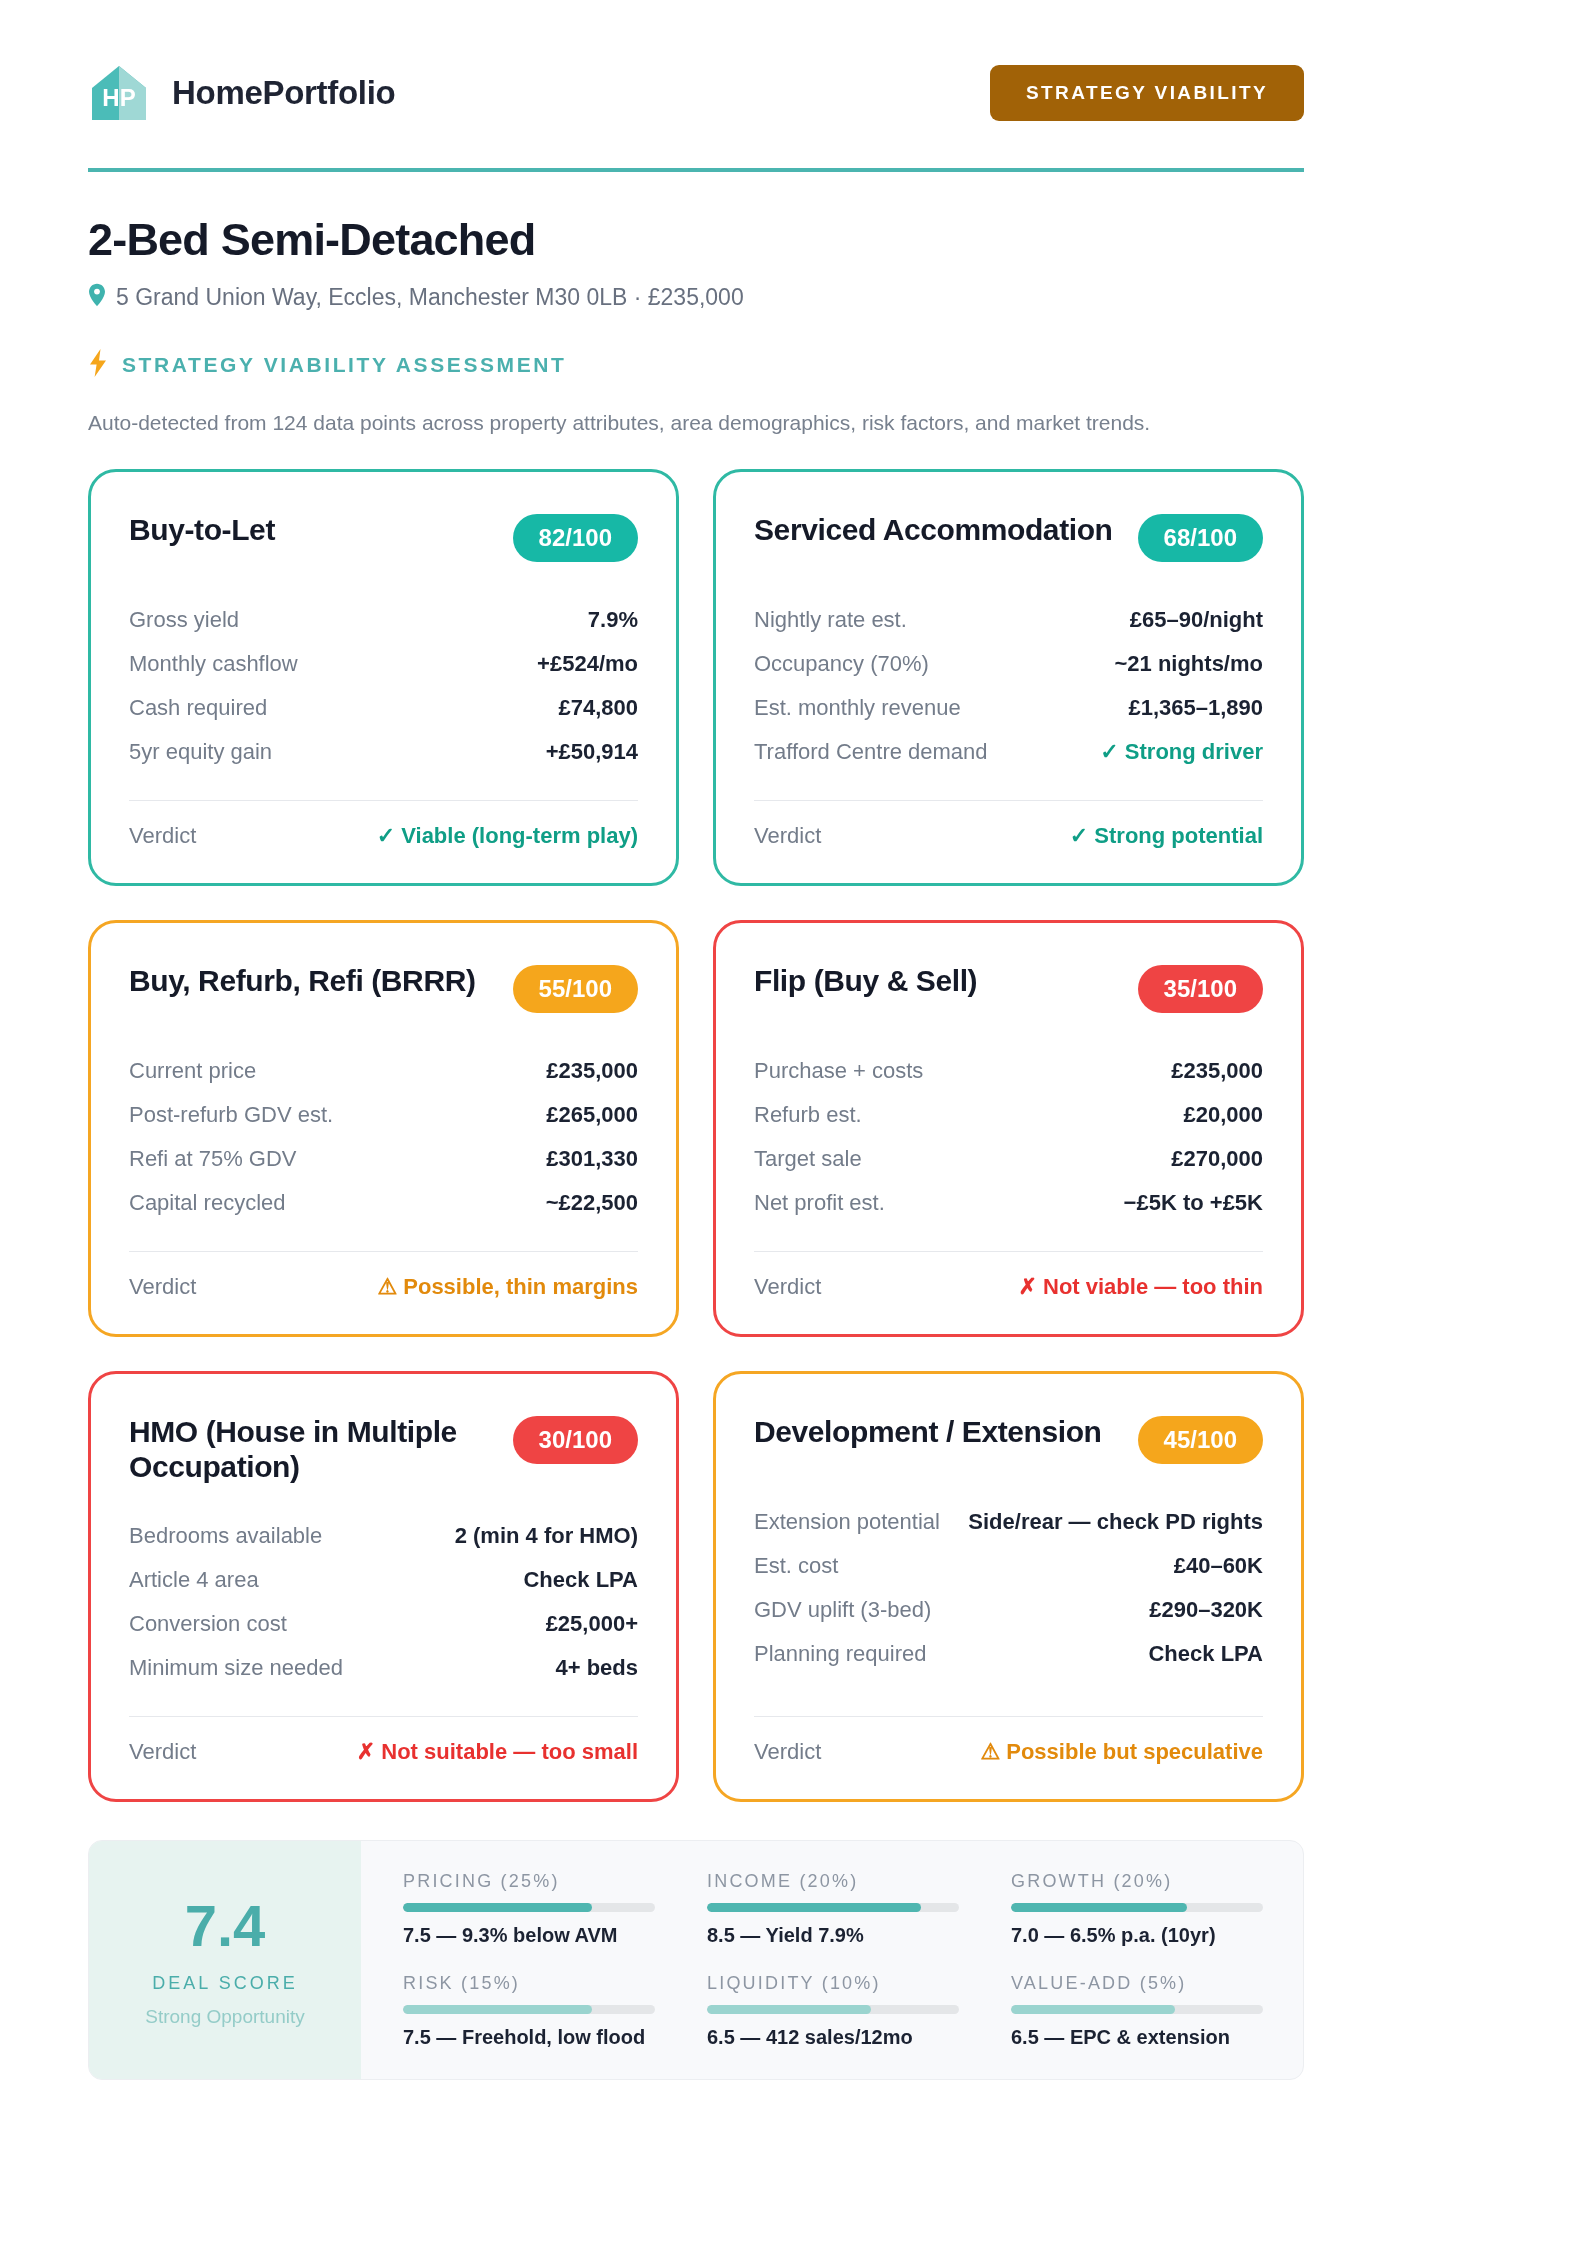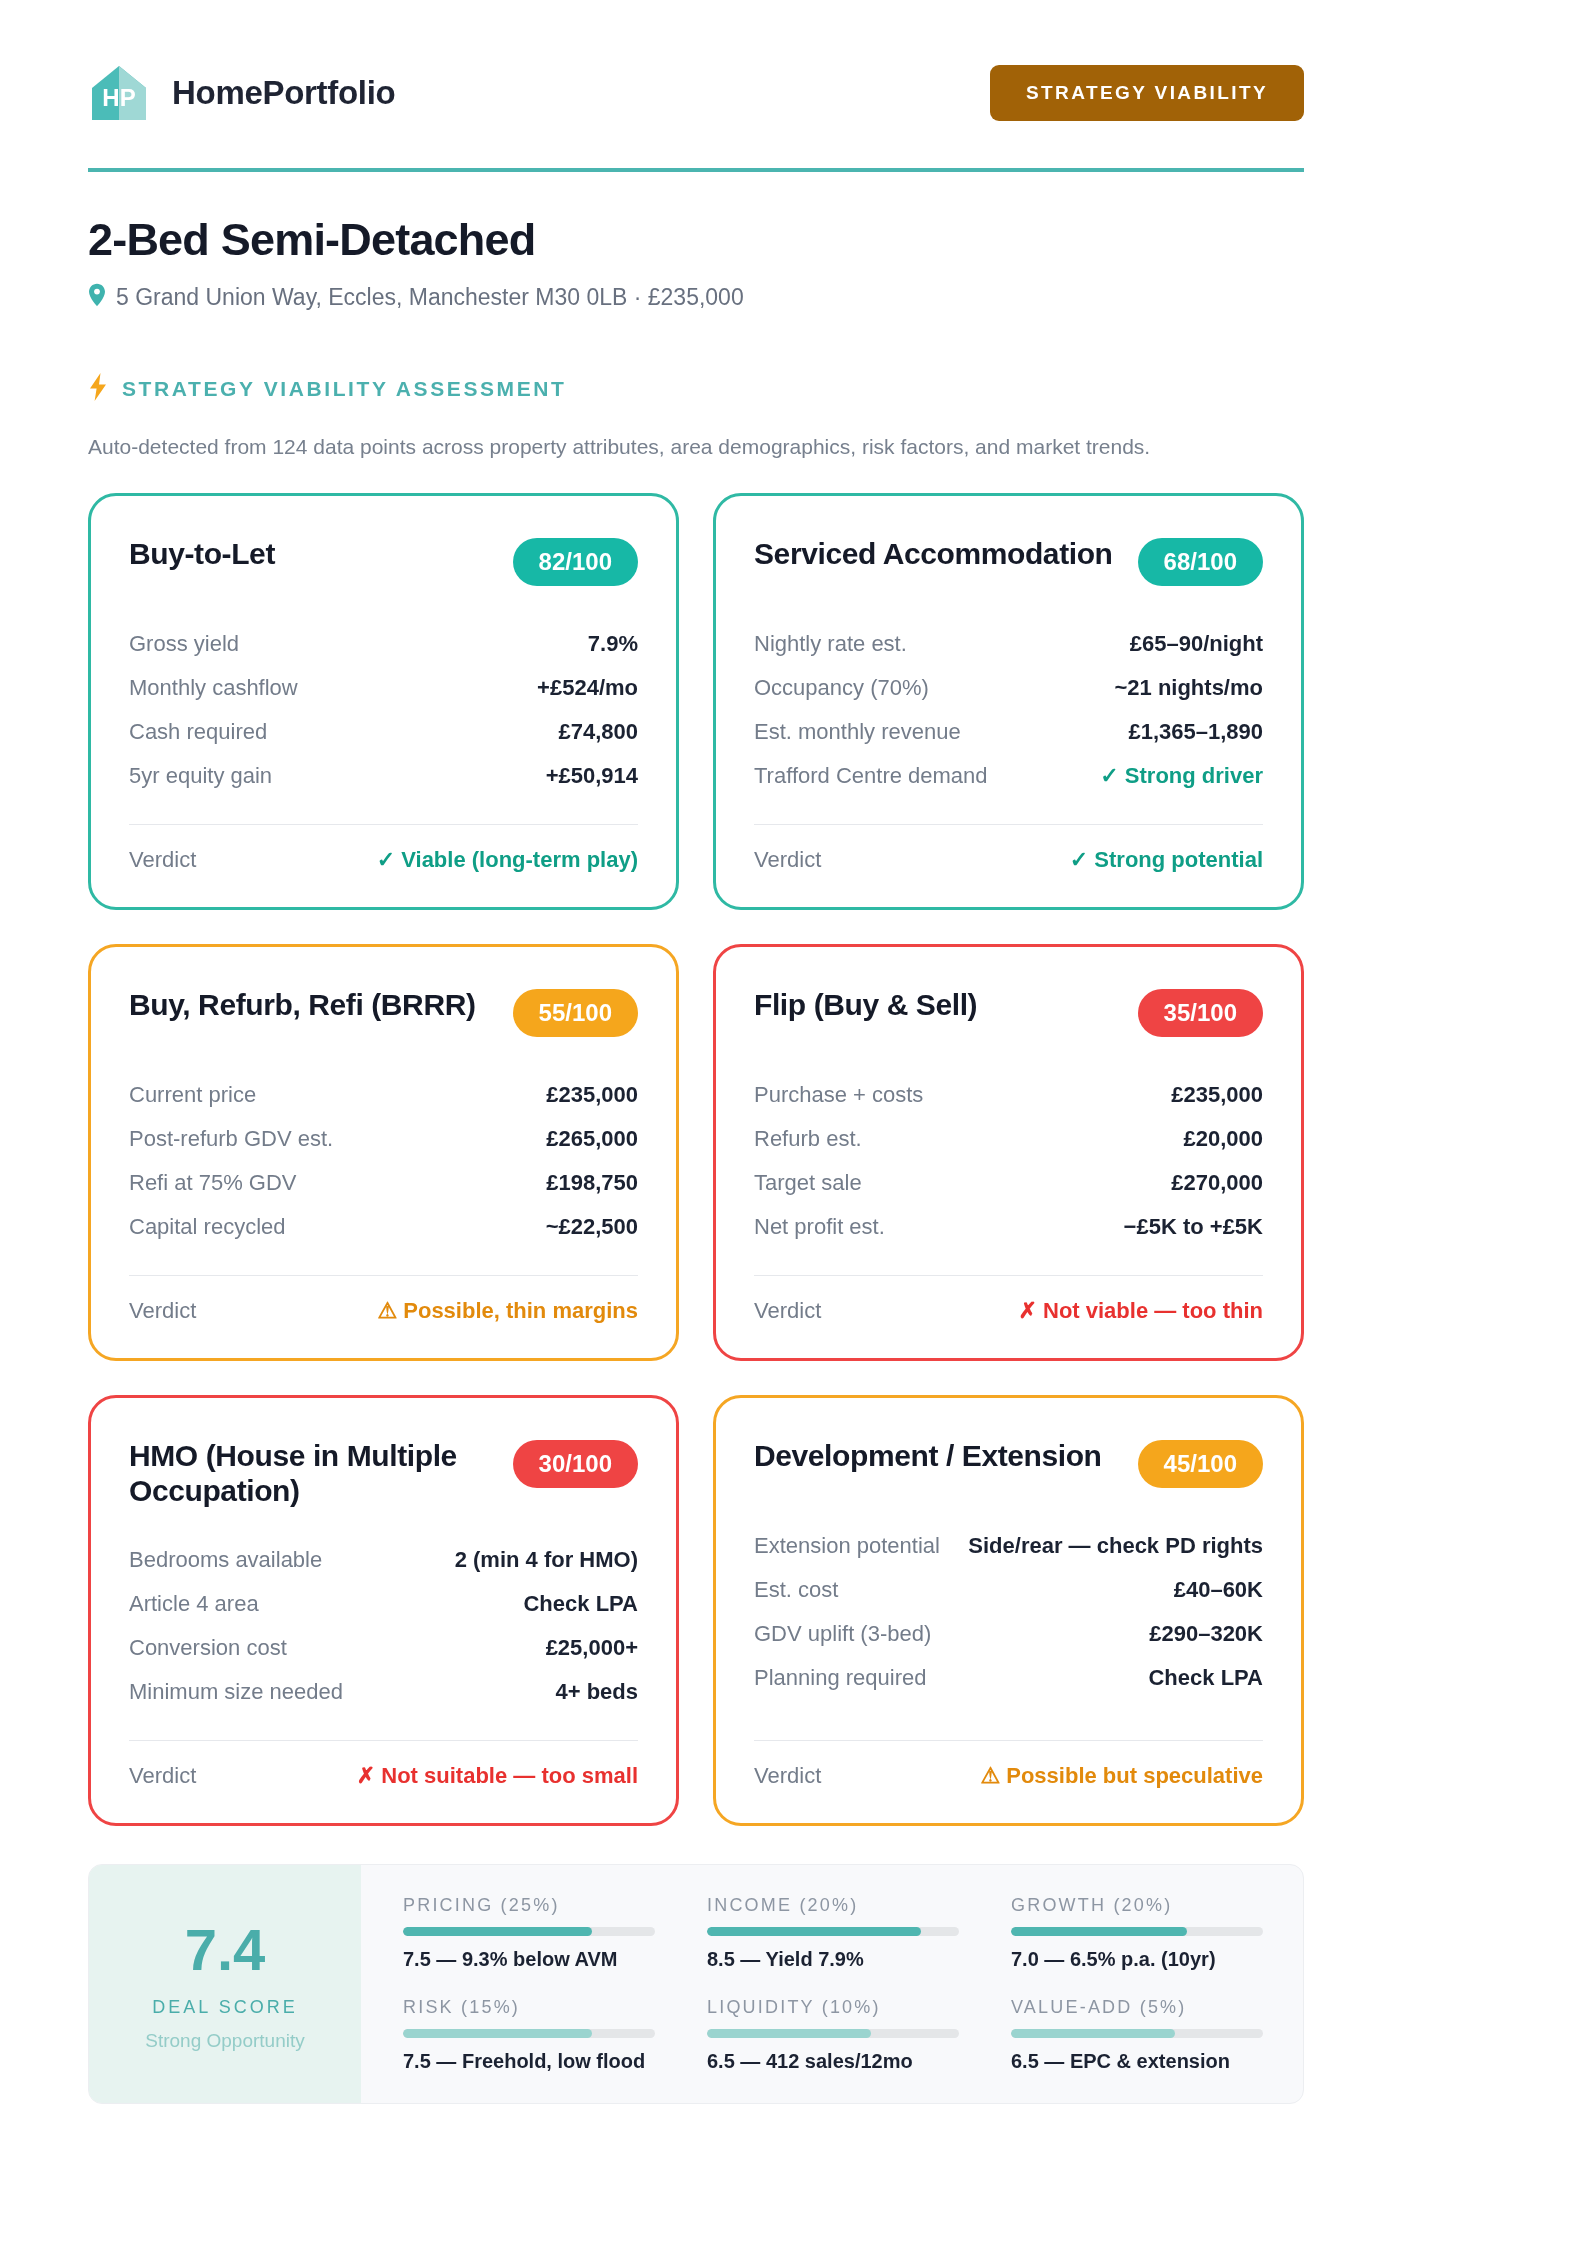--- a/index.html
+++ b/index.html
@@ -75,21 +75,21 @@
     margin-top: 18px;
     font-size: 23px;
     color: #68707f;
   }
   .pin-icon { flex: 0 0 auto; display: block; }
 
   .section-head {
     display: flex;
     align-items: center;
     gap: 14px;
-    margin-top: 60px;
+    margin-top: 36px;
   }
   .bolt-icon { flex: 0 0 auto; display: block; }
   .section-head-text {
     font-size: 21px;
     font-weight: bold;
     letter-spacing: 2.6px;
     color: #4bb0ae;
   }
   .section-sub {
     margin-top: 30px;
@@ -378,21 +378,21 @@
           <div class="row">
             <span class="row-label">Current price</span>
             <span class="row-value">£235,000</span>
           </div>
           <div class="row">
             <span class="row-label">Post-refurb GDV est.</span>
             <span class="row-value">£265,000</span>
           </div>
           <div class="row">
             <span class="row-label">Refi at 75% GDV</span>
-            <span class="row-value">£198,750</span>
+            <span class="row-value">£301,330</span>
           </div>
           <div class="row">
             <span class="row-label">Capital recycled</span>
             <span class="row-value">~£22,500</span>
           </div>
         </div>
         <div class="verdict-wrap">
           <div class="verdict-divider"></div>
           <div class="verdict-row">
             <span class="verdict-label">Verdict</span>

